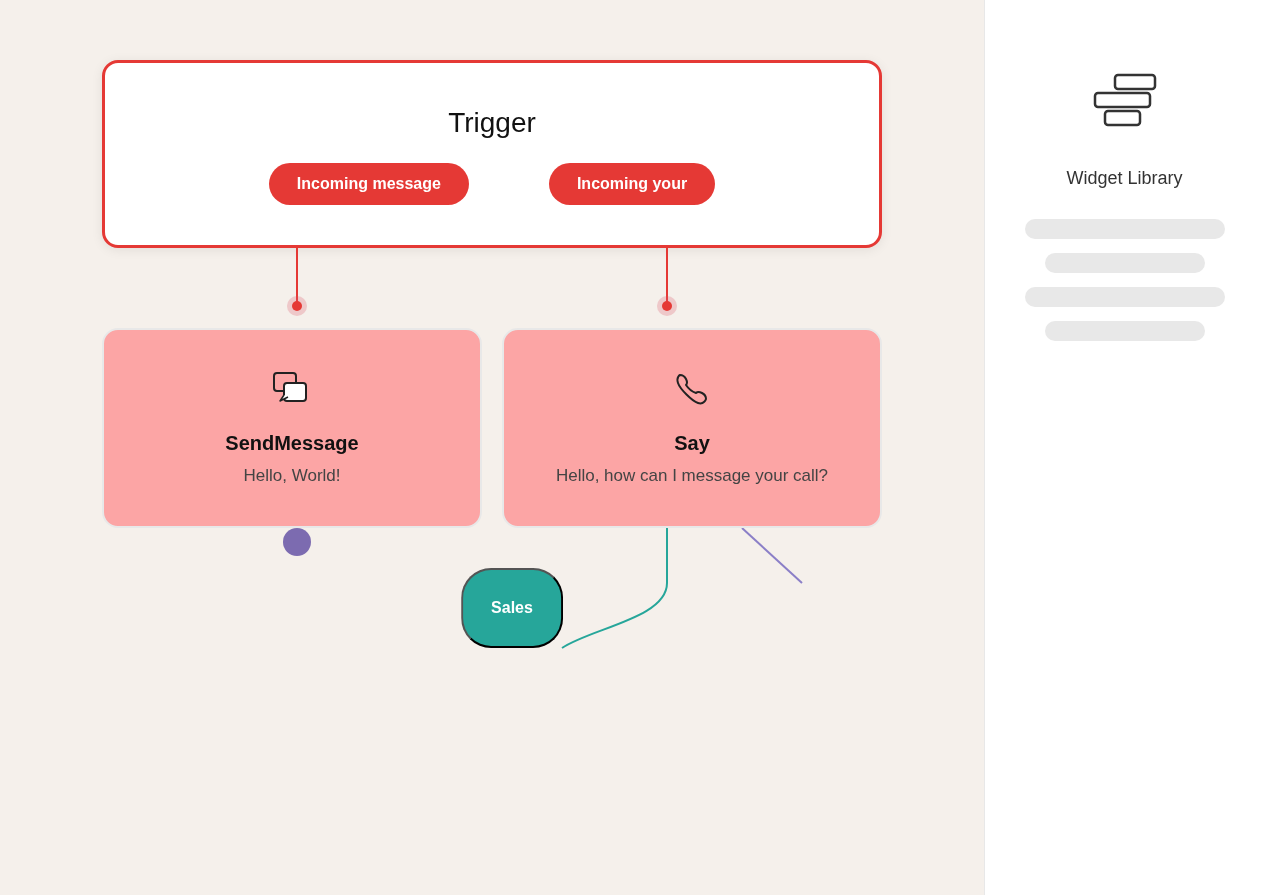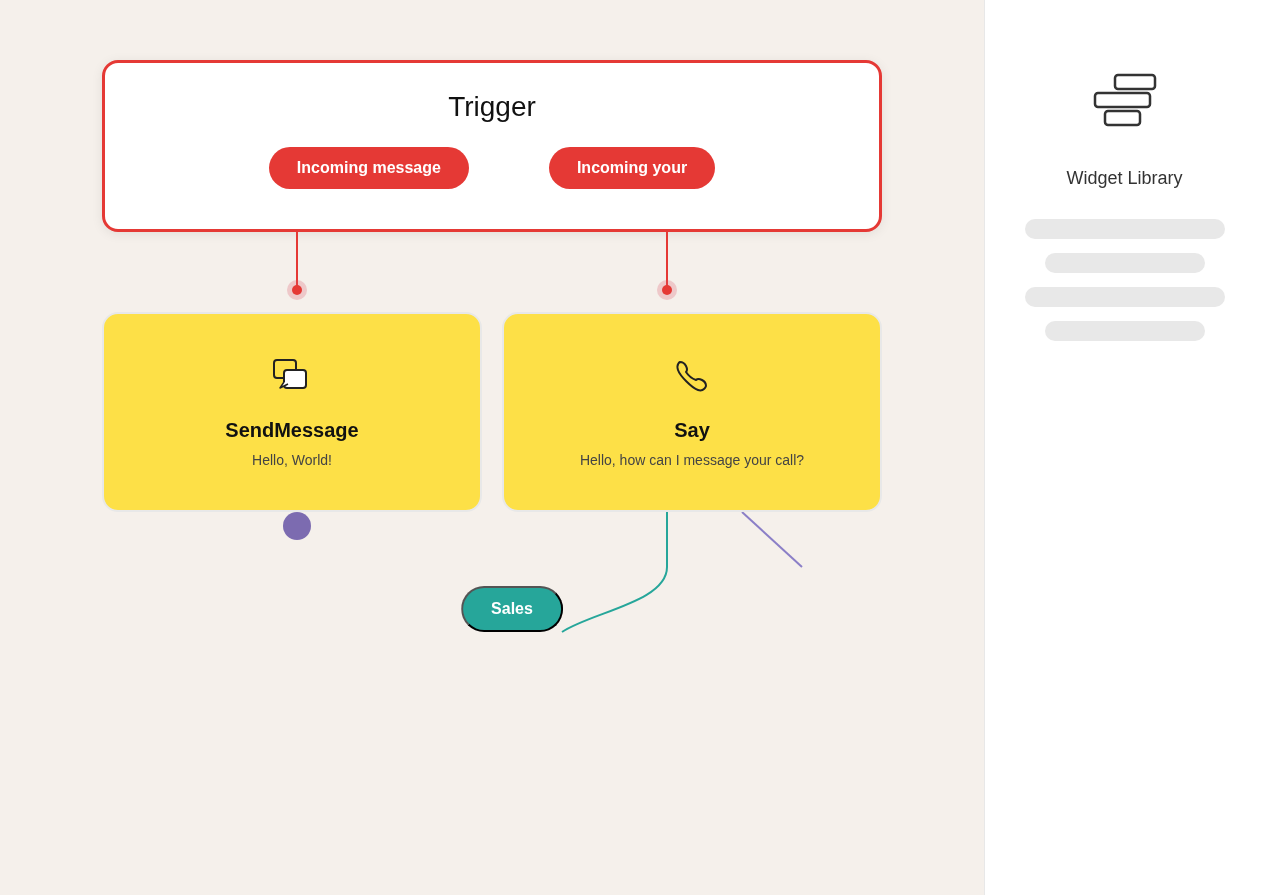--- a/index.html
+++ b/index.html
@@ -56,21 +56,21 @@
       position: relative;
       width: 780px;
       margin: 0 auto;
     }
 
     
     .trigger-box {
       background: #fff;
       border: 3px solid #e53935;
       border-radius: 16px;
-      padding: 28px 40px 40px;
+      padding: 44px 40px 40px;
       position: relative;
       box-shadow: 0 2px 12px rgba(0,0,0,0.08);
     }
 
     .trigger-title {
       text-align: center;
       font-size: 28px;
       font-weight: 500;
       color: #111;
       margin-bottom: 24px;
@@ -95,21 +95,21 @@
 
     
     .action-row {
       display: flex;
       gap: 20px;
       position: relative;
     }
 
     .action-box {
       flex: 1;
-      background: #fde047;
+      background: #fca5a5;
       border-radius: 16px;
       border: 2px solid #e8e8e8;
       padding: 30px 20px;
       display: flex;
       flex-direction: column;
       align-items: center;
       text-align: center;
       min-height: 200px;
       justify-content: center;
       position: relative;
@@ -122,28 +122,28 @@
     }
 
     .action-title {
       font-size: 20px;
       font-weight: 700;
       color: #111;
       margin-bottom: 8px;
     }
 
     .action-desc {
-      font-size: 14px;
+      font-size: 17px;
       color: #444;
       line-height: 1.5;
     }
 
     .output-badge {
       border-radius: 30px;
-      padding: 12px 28px;
+      padding: 29px 28px;
       font-size: 16px;
       font-weight: 600;
       color: #fff;
       cursor: pointer;
     }
 
     .badge-purple {
       background: #8b7fc7;
     }
 

